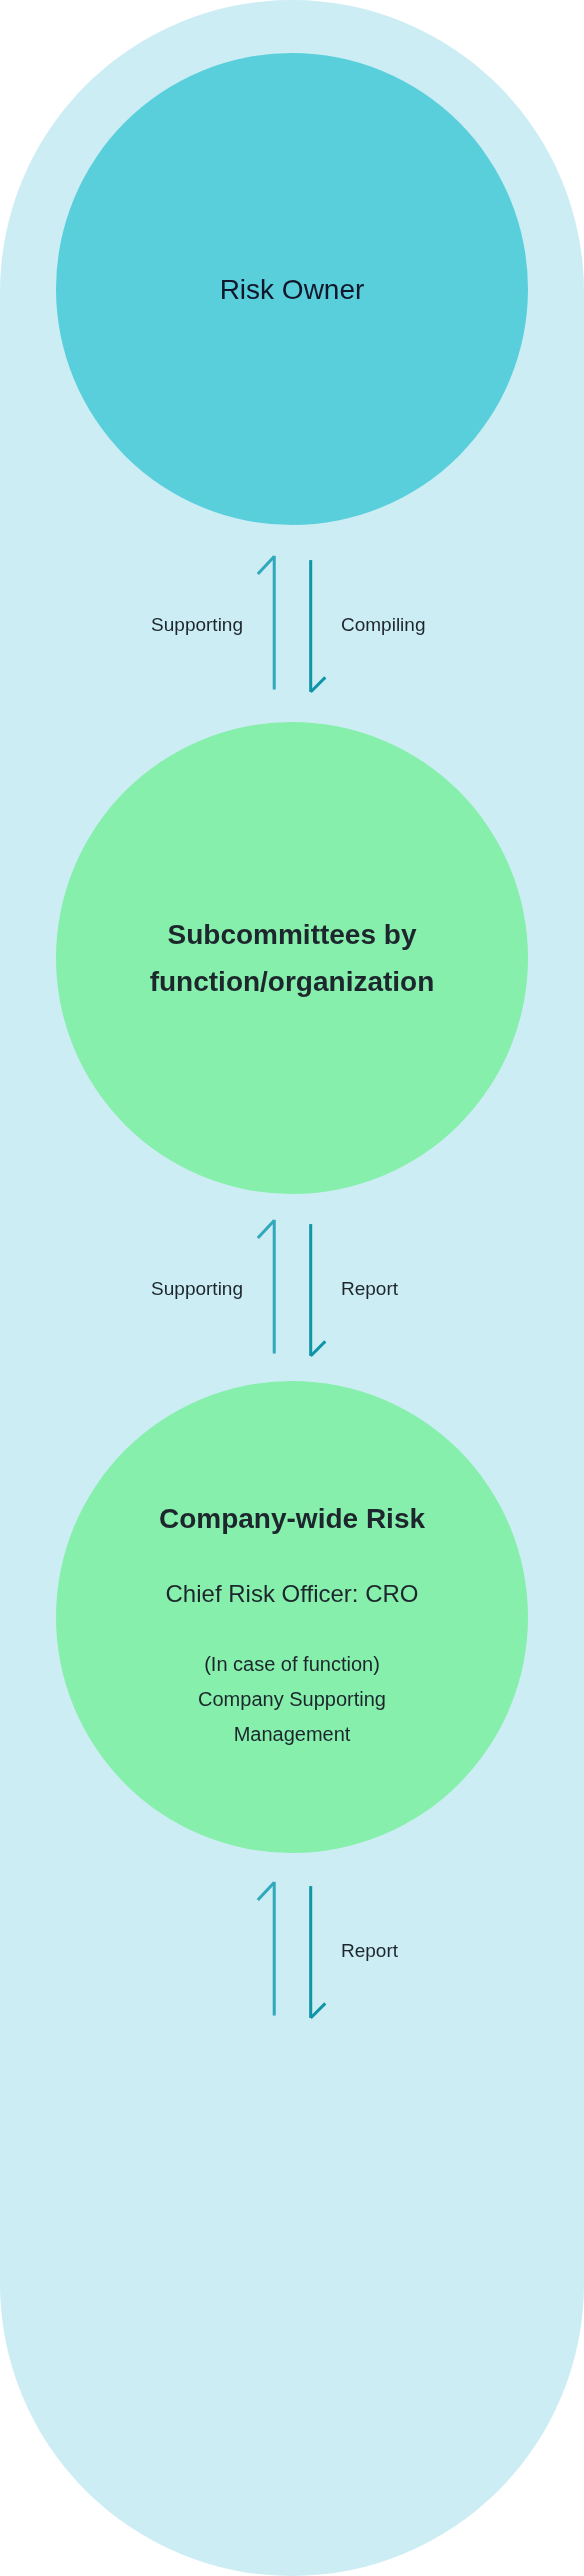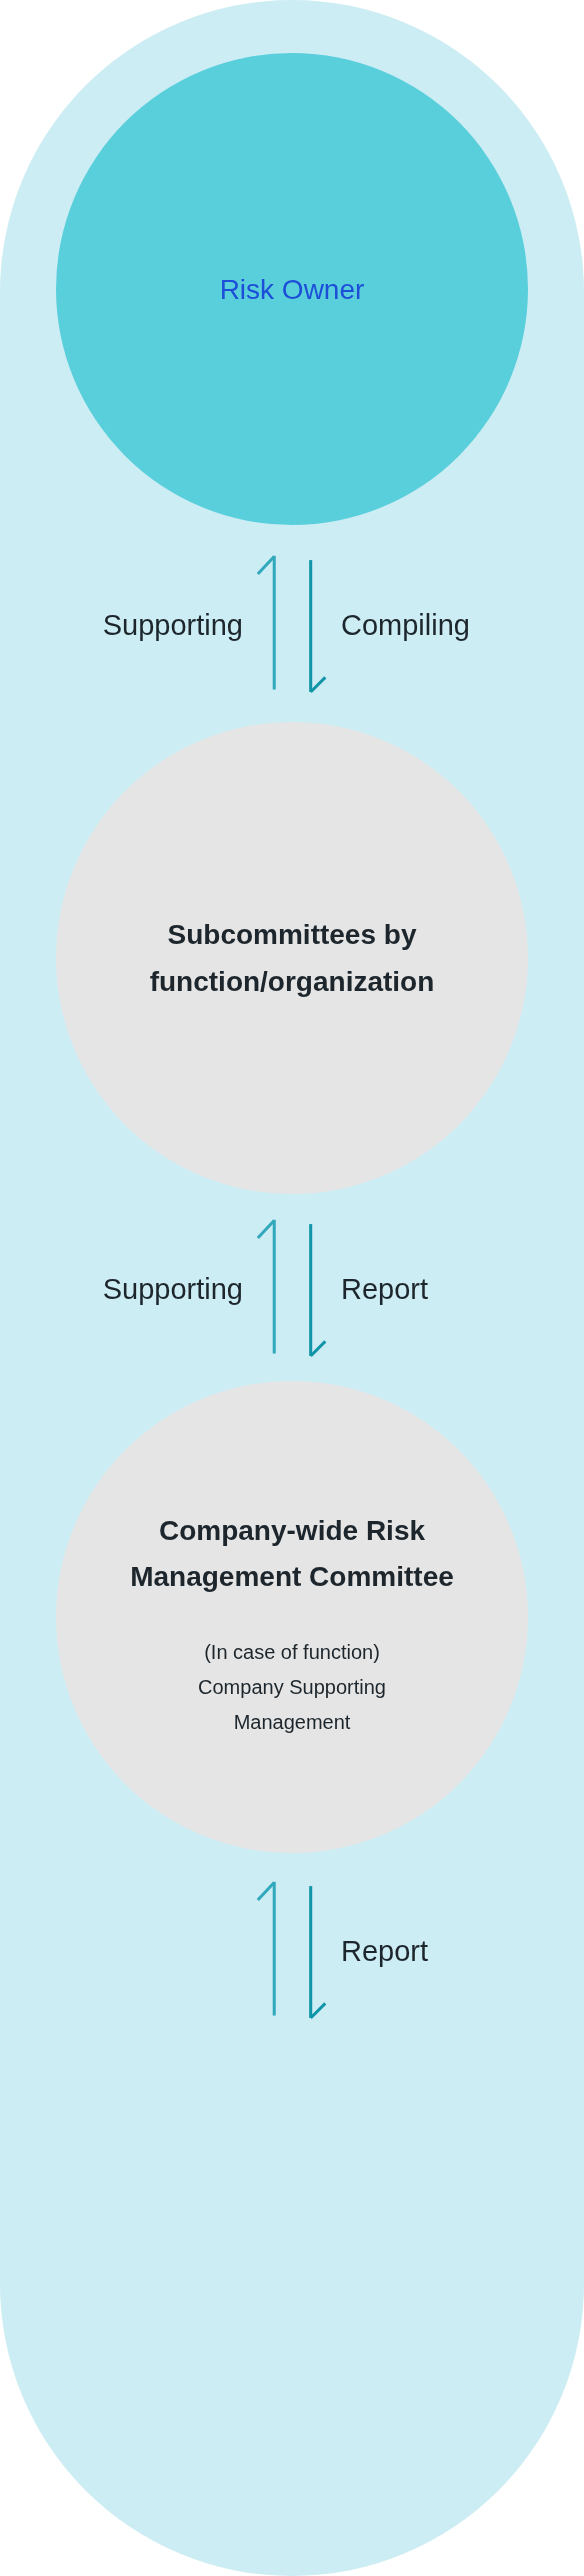--- a/index.html
+++ b/index.html
@@ -28,28 +28,28 @@
     width: 472px;
     height: 472px;
     border-radius: 50%;
     display: flex;
     flex-direction: column;
     align-items: center;
     justify-content: center;
     text-align: center;
   }
   .circle.teal  { background: #5acfdc; }
-  .circle.white { background: #e5e5e5; }
+  .circle.white { background: #86efac; }
   .c1 { top: 53px; }
   .c2 { top: 722px; }
   .c3 { top: 1381px; }
   .c4 { top: 2046px; }
 
   .c1 .node-label {
-    color: #1d4ed8;
+    color: #0f172a;
     font-size: 28px;
     font-weight: 400;
     line-height: 37px;
   }
   .c2 .node-heading {
     color: #1d262c;
     font-size: 28px;
     font-weight: 700;
     line-height: 47px;
   }
@@ -94,21 +94,21 @@
   .connector svg.arrows {
     position: absolute;
     left: 256px;
     top: 0;
   }
   .flow-label {
     position: absolute;
     top: 50%;
     transform: translateY(-50%);
     color: #1d262c;
-    font-size: 29px;
+    font-size: 19px;
     font-weight: 400;
     line-height: 44px;
     white-space: nowrap;
   }
   .flow-label.left  { right: 341px; text-align: center; }
   .flow-label.right { left: 341px;  text-align: left; }
 </style>
 </head>
 <body>
 
@@ -153,23 +153,23 @@
         <line x1="90" y1="227" x2="114" y2="203"></line>
       </g>
     </svg>
     <div class="flow-label right">Report</div>
   </div>
 
   <div class="circle white c3">
     <div class="c3-content">
       <div class="node-heading">
         <div>Company-wide Risk</div>
-        <div>Management Committee</div>
       </div>
       <div class="node-subtext">
+        <div>Chief Risk Officer: CRO</div>
       </div>
       <div class="node-emergency">
         <div>(In case of function)</div>
         <div>Company Supporting</div>
         <div>Management</div>
       </div>
     </div>
   </div>
 
   <div class="connector conn-3">

